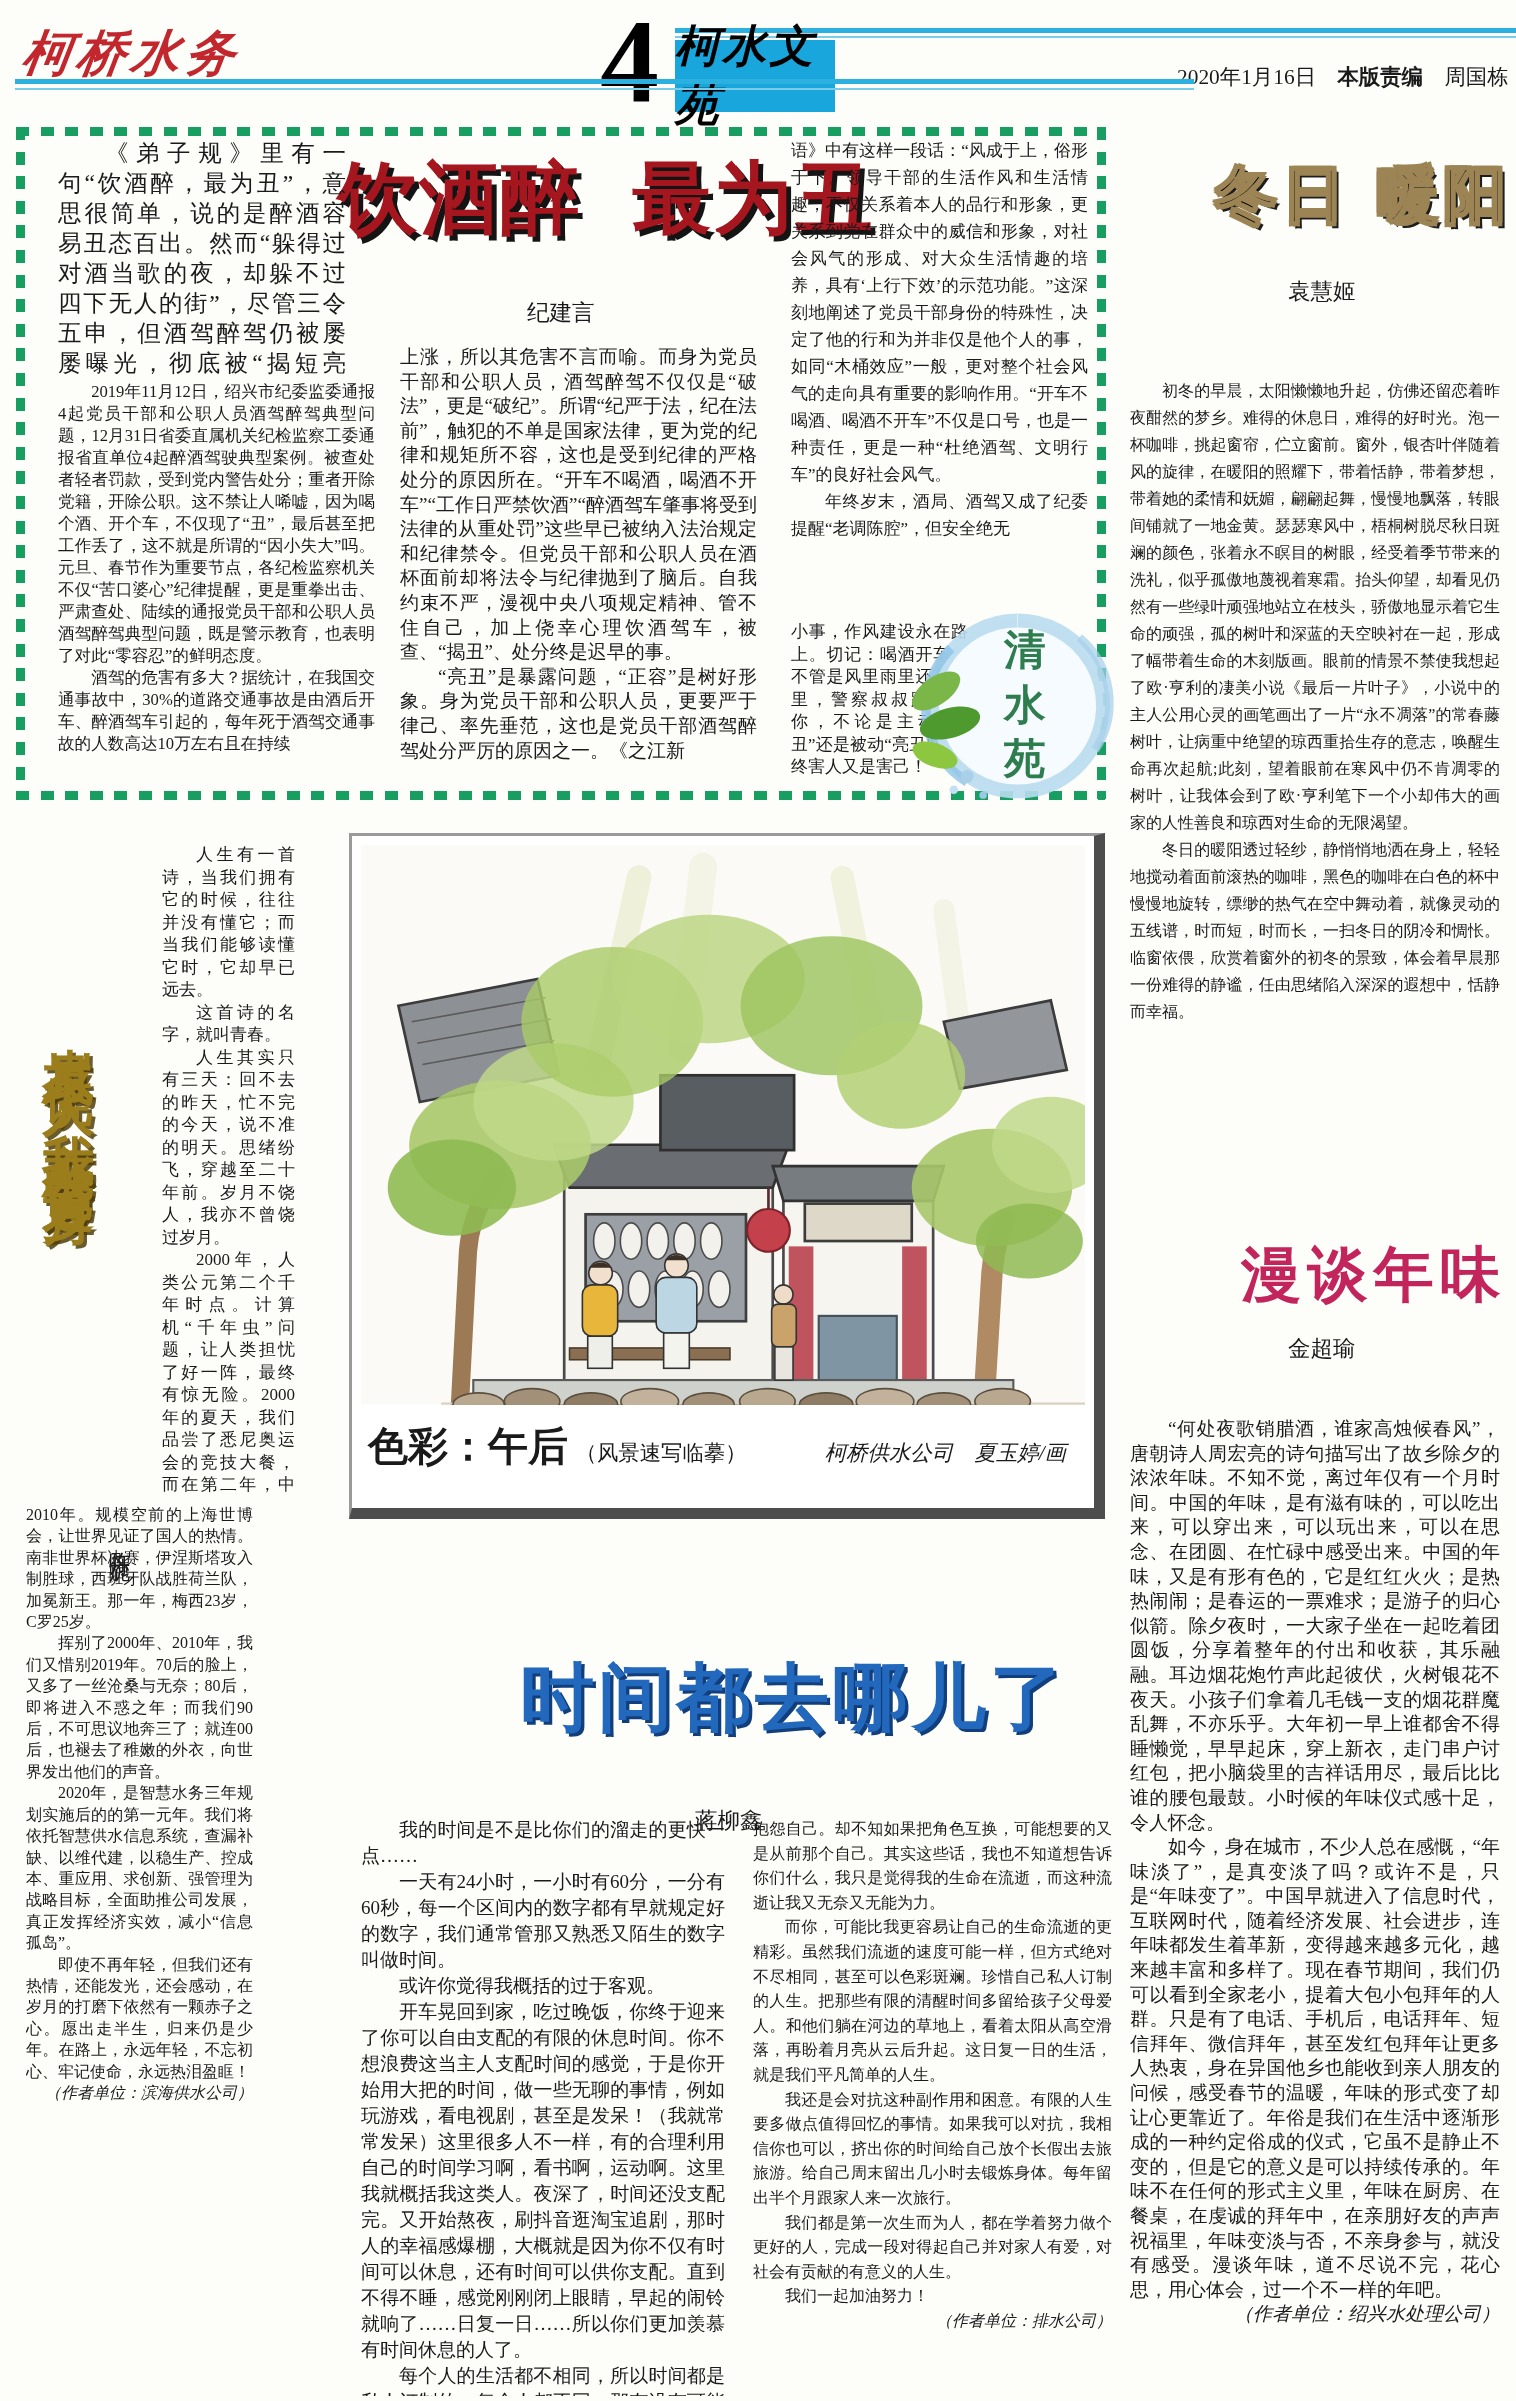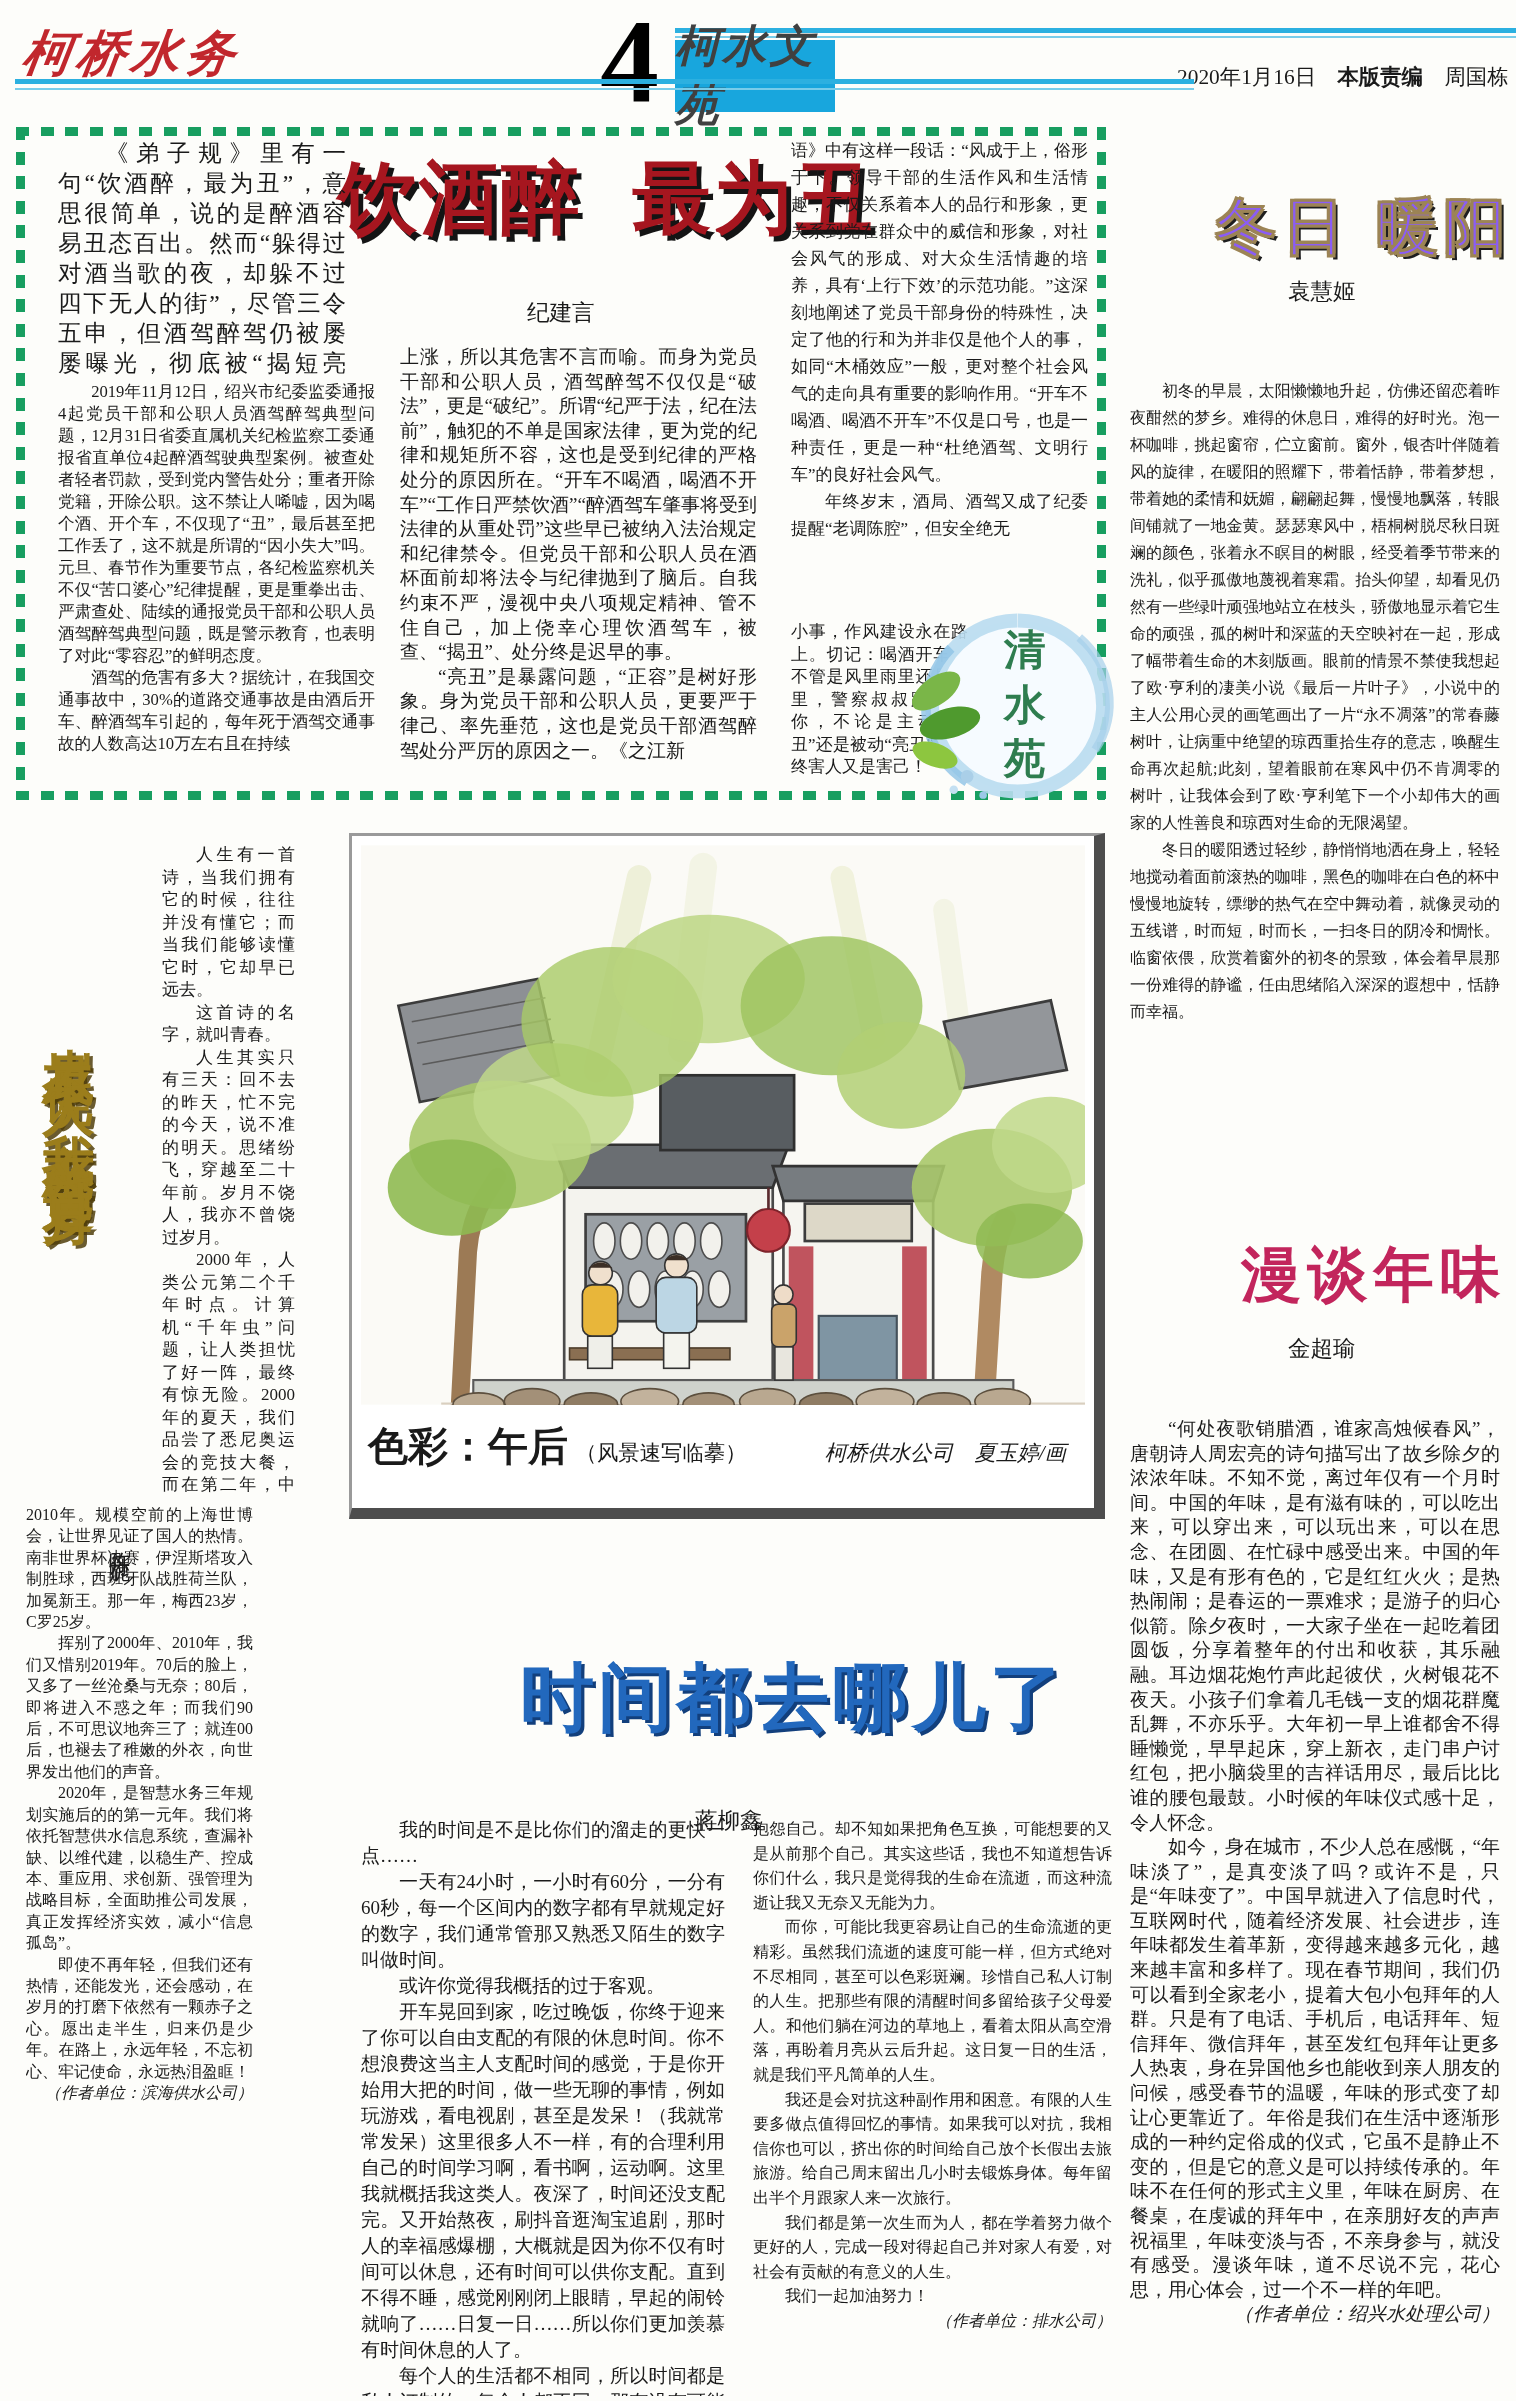--- a/index.html
+++ b/index.html
@@ -6,21 +6,21 @@
   #page{position:relative;width:1517px;height:2401px;background:#fdfdfa;overflow:hidden;
         font-family:"Liberation Serif","DejaVu Serif",serif;color:#1a1a1a;}
   .abs{position:absolute;}
   
   .masthead{left:22.5px;top:21.4px;font-size:49px;font-weight:bold;color:#c1272d;
             transform:skewX(-8deg);letter-spacing:5.3px;font-style:italic;}
   .pagenum{left:600px;top:3.2px;font-size:118px;font-weight:bold;line-height:1;color:#000;
            font-family:"Liberation Serif",serif;}
   .sectionbox{left:675px;top:40px;width:160px;height:72px;background:#18a6dd;
               display:flex;align-items:center;justify-content:center;}
-  .sectionbox span{color:#404040;font-size:44px;font-weight:bold;font-style:italic;letter-spacing:3.2px;}
+  .sectionbox span{color:#000000;font-size:44px;font-weight:bold;font-style:italic;letter-spacing:3.2px;}
   .rule{background:#2cb0e0;}
   .rule.thin{background:#79cdea;}
   .dateline{left:1177px;top:62px;width:326px;font-size:21.4px;text-align:center;white-space:nowrap;}
   .dateline b{font-weight:bold;}
   
   .gb{background:repeating-linear-gradient(90deg,#189e60 0 13px,transparent 13px 24.6px);}
   .gbv{background:repeating-linear-gradient(180deg,#189e60 0 13px,transparent 13px 24.6px);}
   
   .col p{margin:0;text-indent:2em;text-align:justify;}
   .col.cont p:first-child{text-indent:0;}
@@ -40,23 +40,23 @@
          border-left:3.2px solid #9a9a9a;border-top:3.2px solid #9a9a9a;
          border-right:11.8px solid #4d4d4d;border-bottom:11.8px solid #4d4d4d;box-sizing:border-box;}
   .cap-main{font-family:"Liberation Sans","DejaVu Sans",sans-serif;font-weight:bold;font-size:40px;}
   .cap-note{font-size:21.4px;}
   .cap-credit{font-size:21.4px;font-style:italic;}
   
   .midtitle{font-family:"Liberation Sans","DejaVu Sans",sans-serif;font-weight:bold;
             font-size:74px;color:#2268bd;text-shadow:3.2px 3.2px 0 #123f7c;letter-spacing:4.3px;white-space:nowrap;}
   .midauthor{font-size:22.5px;}
   
-  .wintitle{font-size:62px;font-weight:normal;color:#8b5cf6;letter-spacing:5.3px;white-space:nowrap;
+  .wintitle{font-size:62px;font-weight:bold;color:#000000;letter-spacing:5.3px;white-space:nowrap;
             -webkit-text-stroke:2.1px #9c8455;
-            text-shadow:-2.1px -2.1px 0 #9c8455,2.1px -2.1px 0 #9c8455,-2.1px 2.1px 0 #9c8455,2.1px 2.1px 0 #9c8455,4.3px 4.3px 0 #1e1e1e;margin-top:32px;}
+            text-shadow:-2.1px -2.1px 0 #9c8455,2.1px -2.1px 0 #9c8455,-2.1px 2.1px 0 #9c8455,2.1px 2.1px 0 #9c8455,4.3px 4.3px 0 #1e1e1e;}
   .winauthor,.nyauthor{font-size:22.5px;}
   
   .nytitle{font-size:60px;font-weight:bold;color:#c2255c;letter-spacing:6.4px;white-space:nowrap;}
   .badge-wrap{left:903px;top:600px;width:219px;height:214px;}
 </style>
 </head>
 <body>
 
 <div id="page">
 

